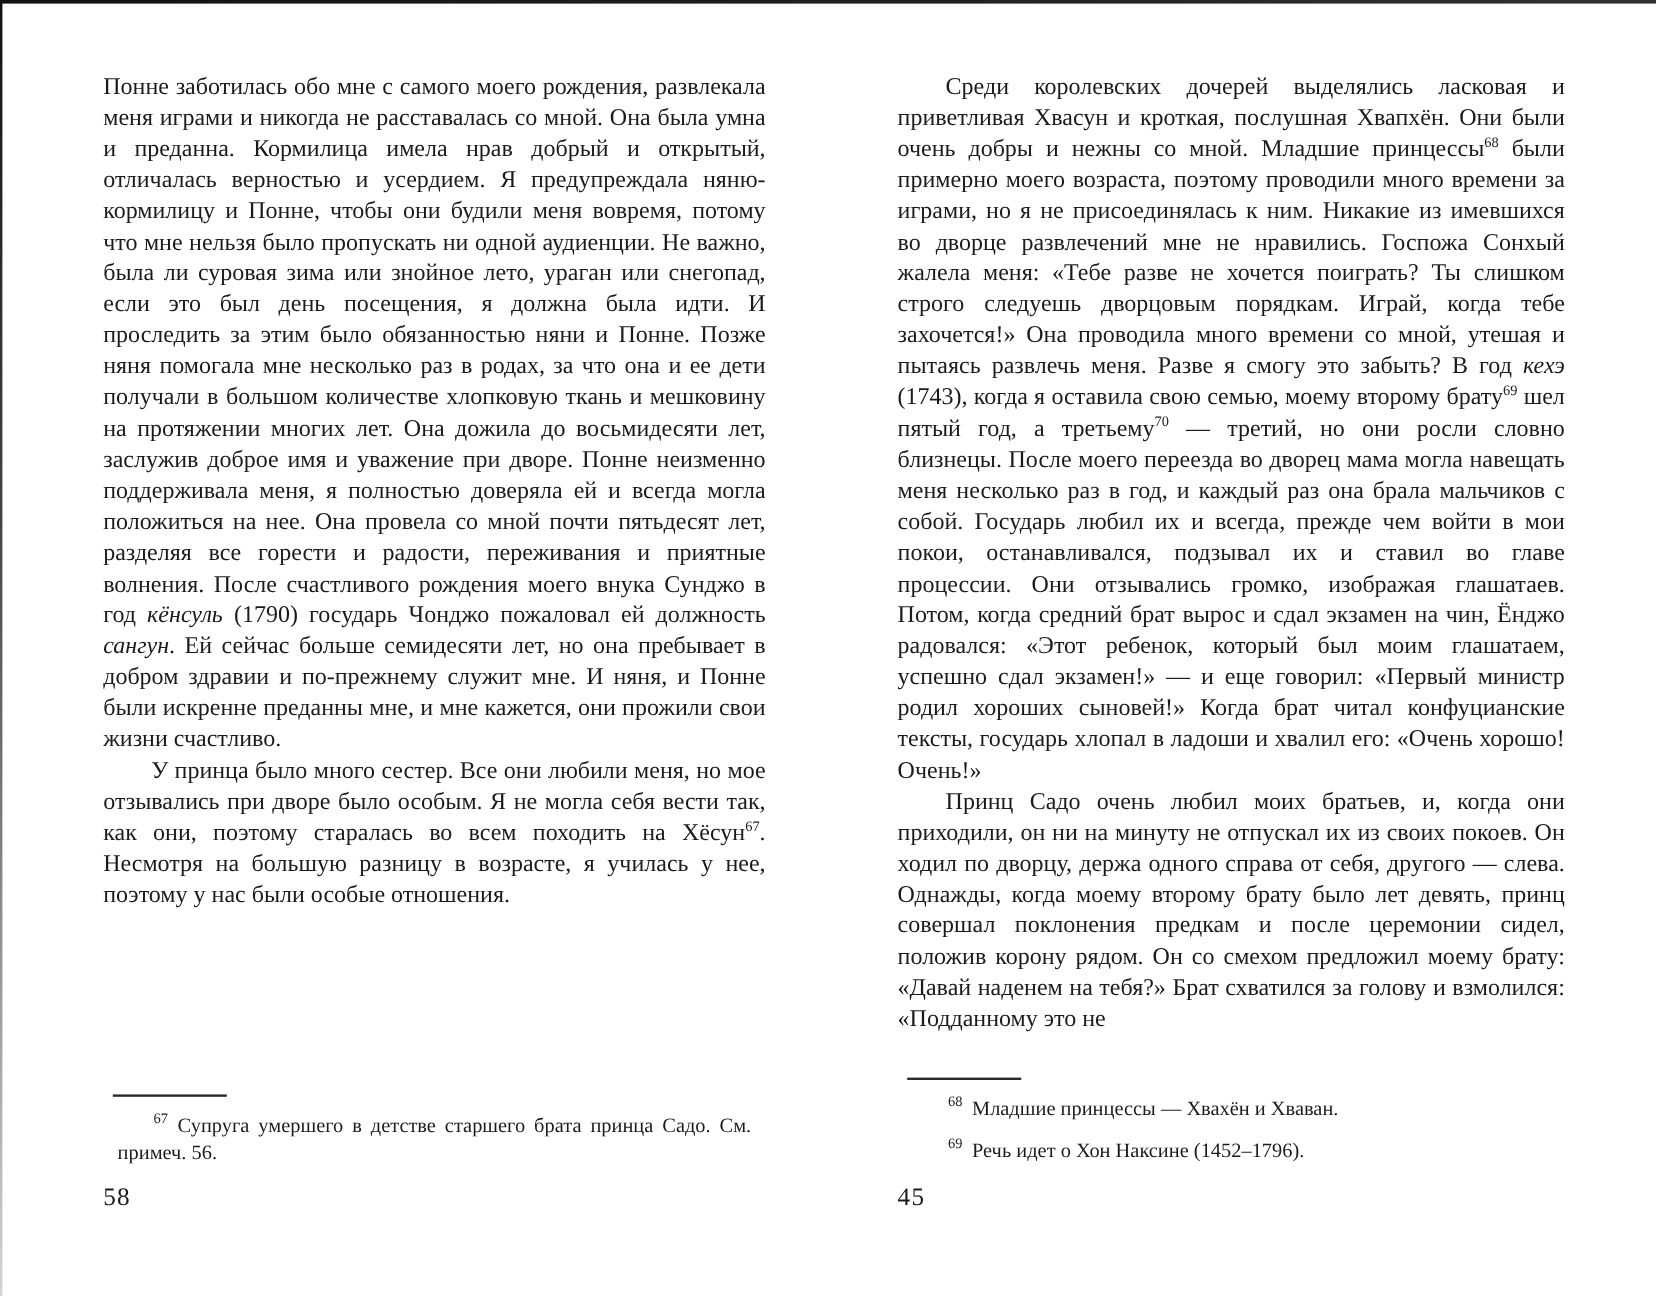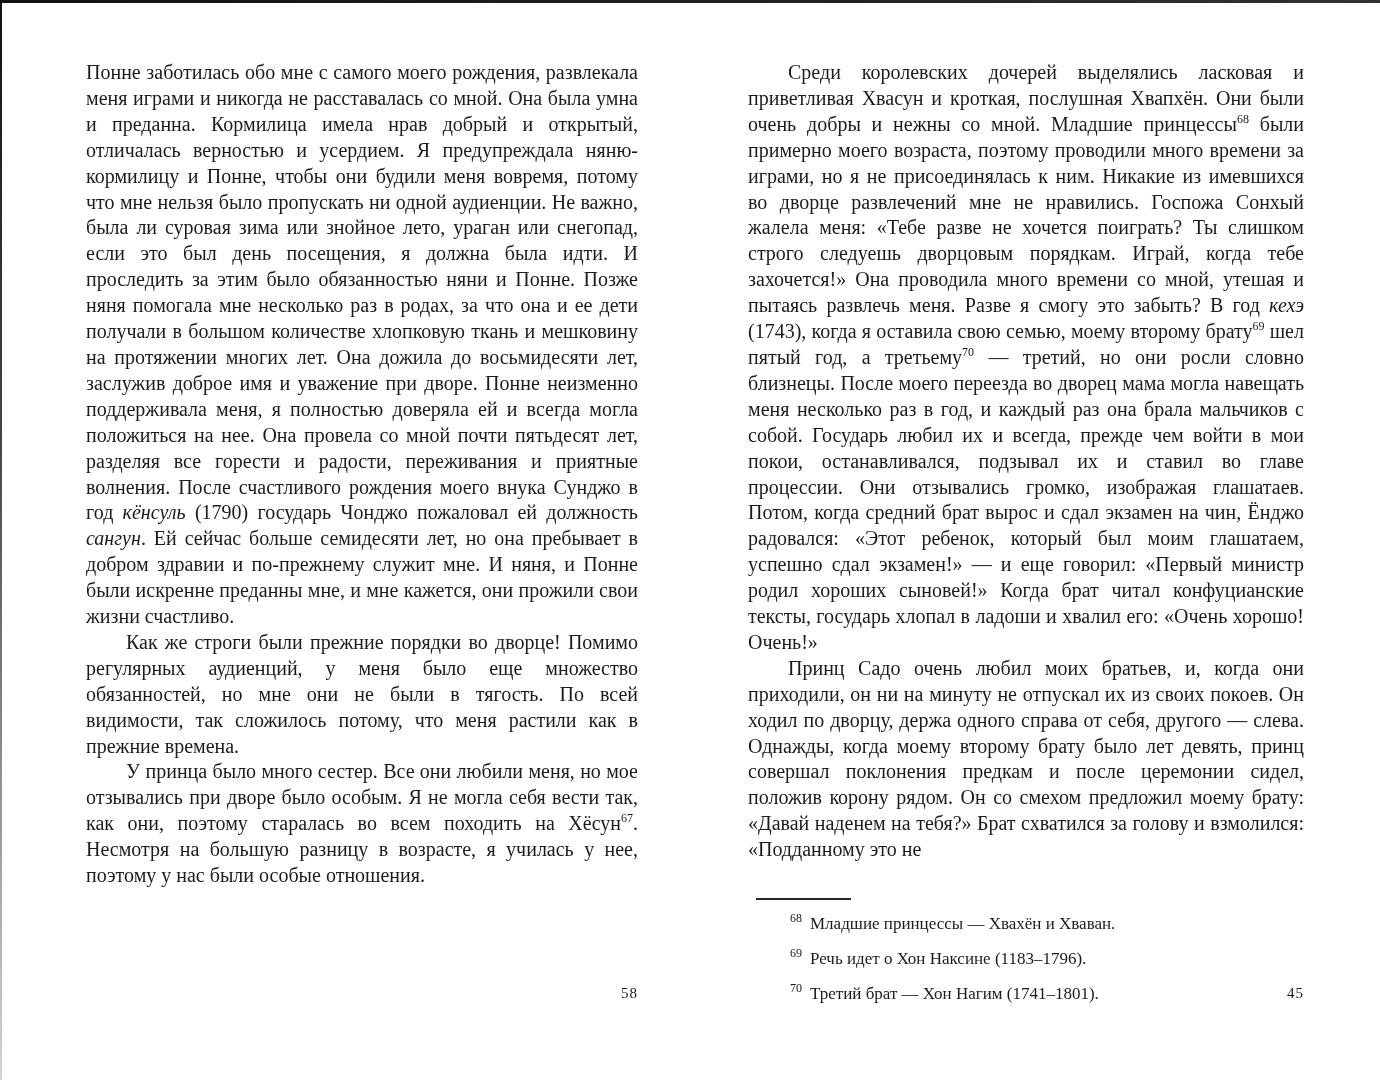--- a/index.html
+++ b/index.html
@@ -79,47 +79,51 @@
   }
   .fn-marker {
     margin-right: 8px;
   }
 
   .page-number {
     position: absolute;
     top: 985px;
     left: 0;
     width: 100%;
-    text-align: right;
-    font-size: 15px;
+    text-align: left;
+    font-size: 21px;
     letter-spacing: 1px;
   }
 </style>
 </head>
 <body>
 
 <div class="scan-edge-top"></div>
 <div class="scan-edge-left"></div>
 
 <div class="page page-left">
   <div class="text-block">
       <p class="para"><span>Понне заботилась обо мне с самого моего рождения, развлекала меня играми и никогда не расставалась со мной. Она была умна и преданна. Кормилица имела нрав добрый и открытый, отличалась верностью и усердием. Я предупреждала няню-кормилицу и Понне, чтобы они будили меня вовремя, потому что мне нельзя было пропускать ни одной аудиенции. Не важно, была ли суровая зима или знойное лето, ураган или снегопад, если это был день посещения, я должна была идти. И проследить за этим было обязанностью няни и Понне. Позже няня помогала мне несколько раз в родах, за что она и ее дети получали в большом количестве хлопковую ткань и мешковину на протяжении многих лет. Она дожила до восьмидесяти лет, заслужив доброе имя и уважение при дворе. Понне неизменно поддерживала меня, я полностью доверяла ей и всегда могла положиться на нее. Она провела со мной почти пятьдесят лет, разделяя все горести и радости, переживания и приятные волнения. После счастливого рождения моего внука Сунджо в год </span><i>кёнсуль</i><span> (1790) государь Чонджо пожаловал ей должность </span><i>сангун</i><span>. Ей сейчас больше семидесяти лет, но она пребывает в добром здравии и по-прежнему служит мне. И няня, и Понне были искренне преданны мне, и мне кажется, они прожили свои жизни счастливо.</span></p>
-      <p class="para indent"><span>Как же строги были прежние порядки во дворце! Помимо регулярных аудиенций, у меня было еще множество обязанностей, но мне они не были в тягость. По всей видимости, так сложилось потому, что меня растили как в прежние времена.</span></p>
       <p class="para indent"><span>У принца было много сестер. Все они любили меня, но мое отзывались при дворе было особым. Я не могла себя вести так, как они, поэтому старалась во всем походить на Хёсун</span><sup>67</sup><span>. Несмотря на большую разницу в возрасте, я училась у нее, поэтому у нас были особые отношения.</span></p>
     </div>
+  <div class="footnote-block">
+    <div class="fn-sep"></div>
+    <div>
+        <p class="footnote"><sup class="fn-marker">67</sup><span>Супруга умершего в детстве старшего брата принца Садо. См. примеч. 56.</span></p>
+      </div>
+  </div>
   <div class="page-number">58</div>
 </div>
 
 <div class="page page-right">
   <div class="text-block">
       <p class="para indent"><span>Среди королевских дочерей выделялись ласковая и приветливая Хвасун и кроткая, послушная Хвапхён. Они были очень добры и нежны со мной. Младшие принцессы</span><sup>68</sup><span> были примерно моего возраста, поэтому проводили много времени за играми, но я не присоединялась к ним. Никакие из имевшихся во дворце развлечений мне не нравились. Госпожа Сонхый жалела меня: «Тебе разве не хочется поиграть? Ты слишком строго следуешь дворцовым порядкам. Играй, когда тебе захочется!» Она проводила много времени со мной, утешая и пытаясь развлечь меня. Разве я смогу это забыть? В год </span><i>кехэ</i><span> (1743), когда я оставила свою семью, моему второму брату</span><sup>69</sup><span> шел пятый год, а третьему</span><sup>70</sup><span> — третий, но они росли словно близнецы. После моего переезда во дворец мама могла навещать меня несколько раз в год, и каждый раз она брала мальчиков с собой. Государь любил их и всегда, прежде чем войти в мои покои, останавливался, подзывал их и ставил во главе процессии. Они отзывались громко, изображая глашатаев. Потом, когда средний брат вырос и сдал экзамен на чин, Ёнджо радовался: «Этот ребенок, который был моим глашатаем, успешно сдал экзамен!» — и еще говорил: «Первый министр родил хороших сыновей!» Когда брат читал конфуцианские тексты, государь хлопал в ладоши и хвалил его: «Очень хорошо! Очень!»</span></p>
       <p class="para indent"><span>Принц Садо очень любил моих братьев, и, когда они приходили, он ни на минуту не отпускал их из своих покоев. Он ходил по дворцу, держа одного справа от себя, другого — слева. Однажды, когда моему второму брату было лет девять, принц совершал поклонения предкам и после церемонии сидел, положив корону рядом. Он со смехом предложил моему брату: «Давай наденем на тебя?» Брат схватился за голову и взмолился: «Подданному это не</span></p>
     </div>
   <div class="footnote-block">
     <div class="fn-sep"></div>
     <div>
         <p class="footnote"><sup class="fn-marker">68</sup><span>Младшие принцессы — Хвахён и Хваван.</span></p>
-        <p class="footnote"><sup class="fn-marker">69</sup><span>Речь идет о Хон Наксине (1183–1796).</span></p>
-        <p class="footnote"><sup class="fn-marker">70</sup><span>Третий брат — Хон Нагим (1741–1801).</span></p>
+        <p class="footnote"><sup class="fn-marker">69</sup><span>Речь идет о Хон Наксине (1452–1796).</span></p>
       </div>
   </div>
   <div class="page-number">45</div>
 </div>
 
 </body></html>

